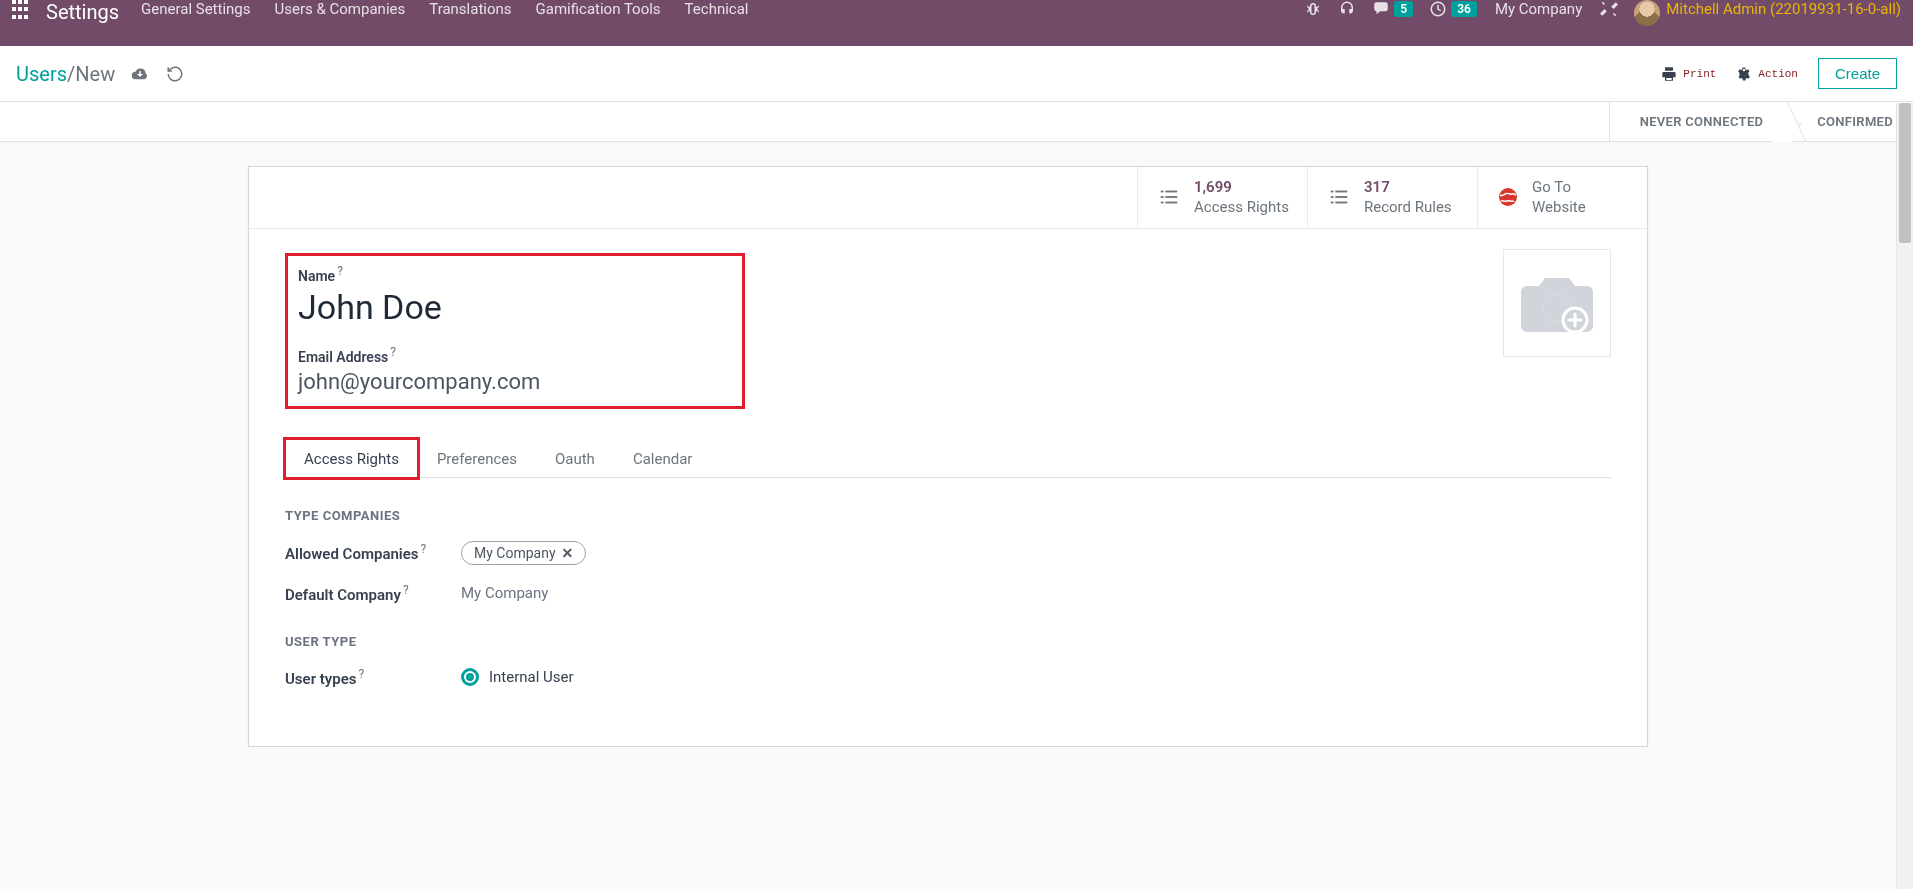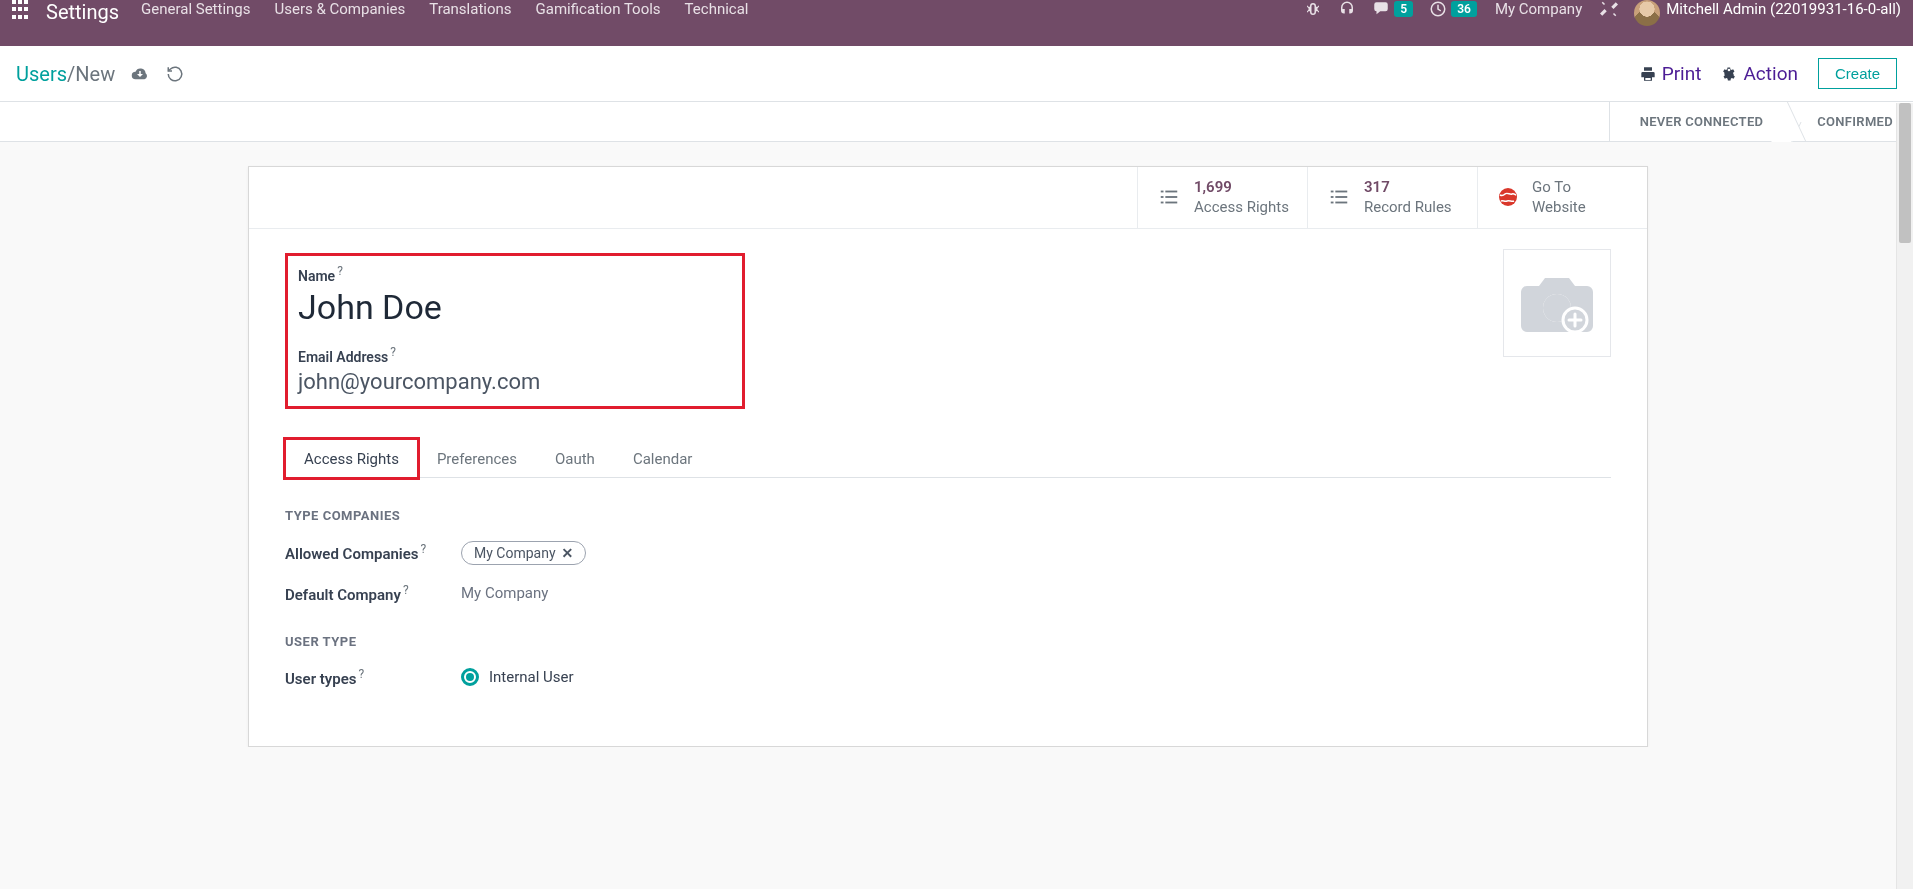--- a/index.html
+++ b/index.html
@@ -10,31 +10,31 @@
   .topnav .apps-icon { width: 20px; height: 20px; margin-right: 14px; display: flex; flex-wrap: wrap; gap: 2px; }
   .topnav .apps-icon span { width: 4px; height: 4px; background: #fff; display: block; }
   .topnav .app-title { font-size: 20px; font-weight: 400; margin-right: 22px; }
   .topnav .menu-item { margin-right: 24px; color: #e8e0e6; cursor: pointer; }
   .topnav .spacer { flex: 1; }
   .topnav .icon-slot { margin: 0 8px; display: flex; align-items: center; position: relative; }
   .topnav .icon-slot svg { fill: #e8e0e6; }
   .topnav .badge { background: #00a09d; color: #fff; font-size: 12px; font-weight: 600; padding: 1px 6px; border-radius: 3px; margin-left: 4px; }
   .topnav .company { margin: 0 10px; color: #e8e0e6; }
   .topnav .avatar { width: 26px; height: 26px; border-radius: 50%; background: #c8a07a; margin: 0 6px 0 8px; background-image: radial-gradient(circle at 50% 35%, #e6c9a8 35%, transparent 36%), radial-gradient(circle at 50% 90%, #8b6f47 50%, transparent 51%); }
-  .topnav .username { color: #ffffff; }
+  .topnav .username { color: #eab308; }
 
   
   .control-panel { background: #fff; border-bottom: 1px solid #dee2e6; padding: 12px 16px; display: flex; align-items: center; }
   .breadcrumb { font-size: 20px; display: flex; align-items: center; }
   .breadcrumb .crumb-link { color: #00a09d; cursor: pointer; }
   .breadcrumb .crumb-sep { color: #6c757d; }
   .breadcrumb .crumb-current { color: #6c757d; }
   .control-panel .cloud-icon, .control-panel .discard-icon { margin-left: 14px; cursor: pointer; }
   .control-panel .spacer { flex: 1; }
-  .cp-action { display: flex; align-items: center; gap: 6px; margin-right: 20px; font-size: 19px; color: #4c1d95; cursor: pointer; }
+  .cp-action { display: flex; align-items: center; gap: 6px; margin-right: 20px; font-size: 11px; color: #7f1d1d; cursor: pointer; font-family: Liberation Mono, monospace; }
   .btn-create { border: 1px solid #00a09d; color: #00a09d; background: #fff; padding: 6px 16px; font-size: 15px; cursor: pointer; }
 
   
   .statusbar-wrap { background: #fff; border-bottom: 1px solid #dee2e6; display: flex; justify-content: flex-end; padding: 0; height: 40px; }
   .statusbar { display: flex; align-items: stretch; border-left: 1px solid #dee2e6; height: 100%; }
   .status-step { position: relative; padding: 0 24px 0 30px; display: flex; align-items: center; font-size: 13px; font-weight: 600; color: #6c757d; letter-spacing: 0.3px; }
   .status-step::after { content: ""; position: absolute; right: -10px; top: 0; bottom: 0; width: 20px; background: #fff; transform: skewX(25deg); border-right: 1px solid #dee2e6; z-index: 1; }
   .status-step::before { content: ""; position: absolute; right: -10px; top: 50%; bottom: 0; width: 20px; background: #fff; transform: skewX(-25deg); border-right: 1px solid #dee2e6; z-index: 1; }
   .status-step:last-child { padding-right: 20px; }
   .status-step:last-child::after, .status-step:last-child::before { display: none; }

